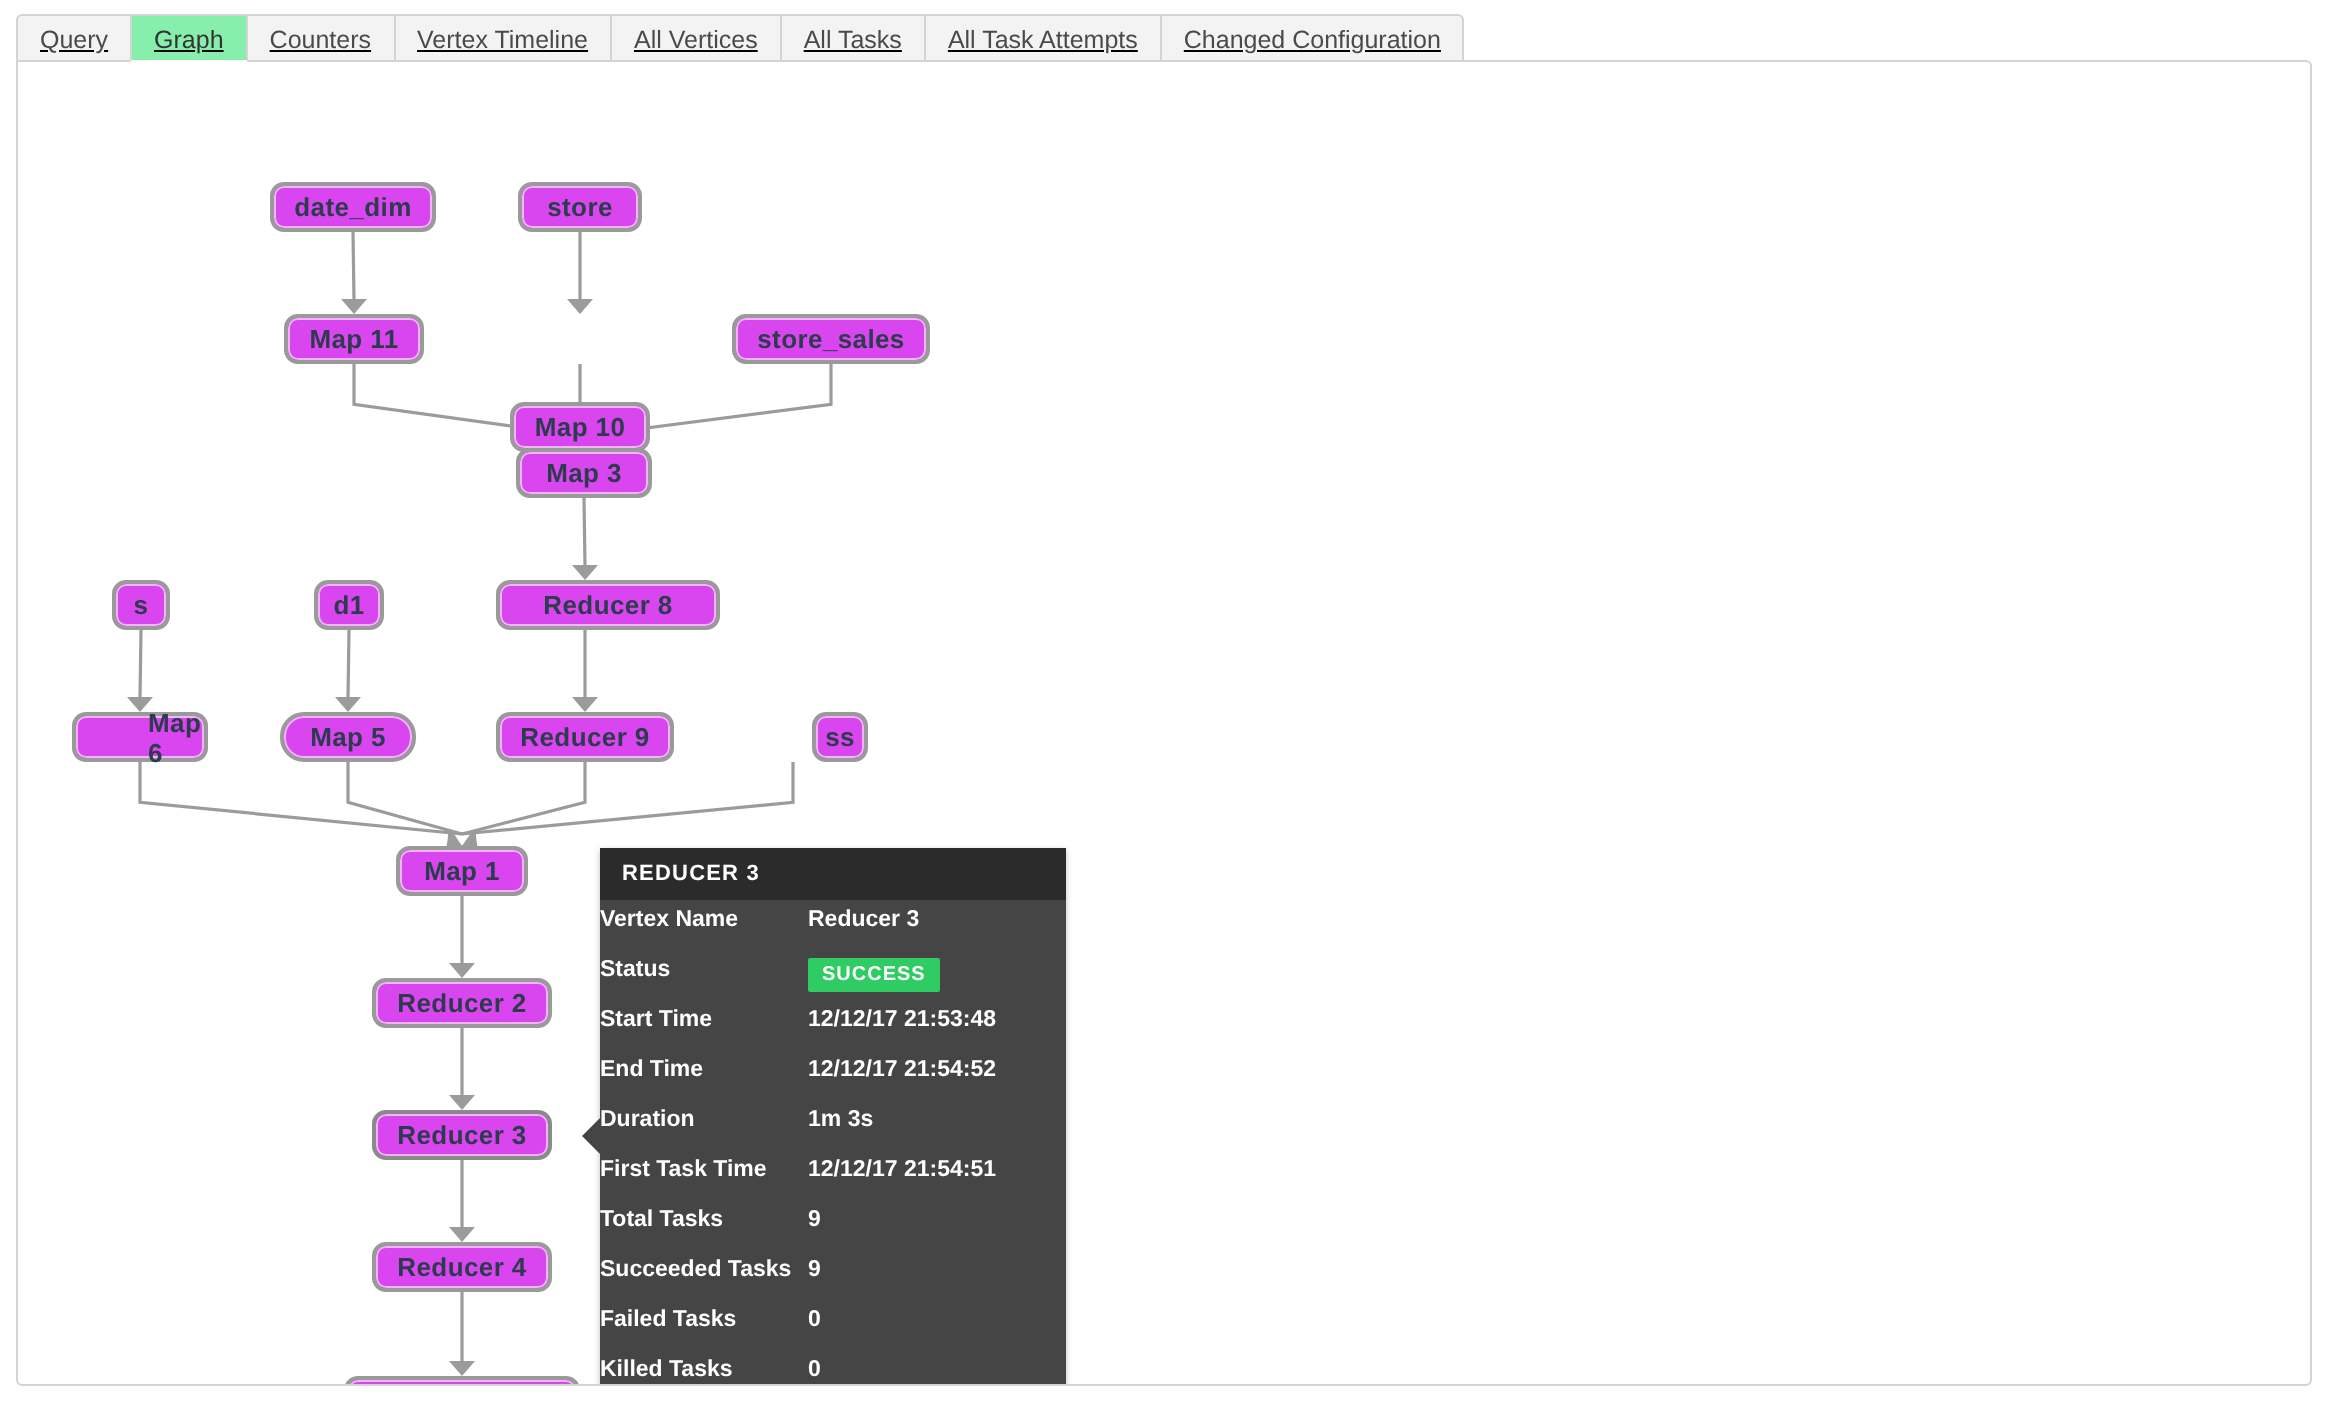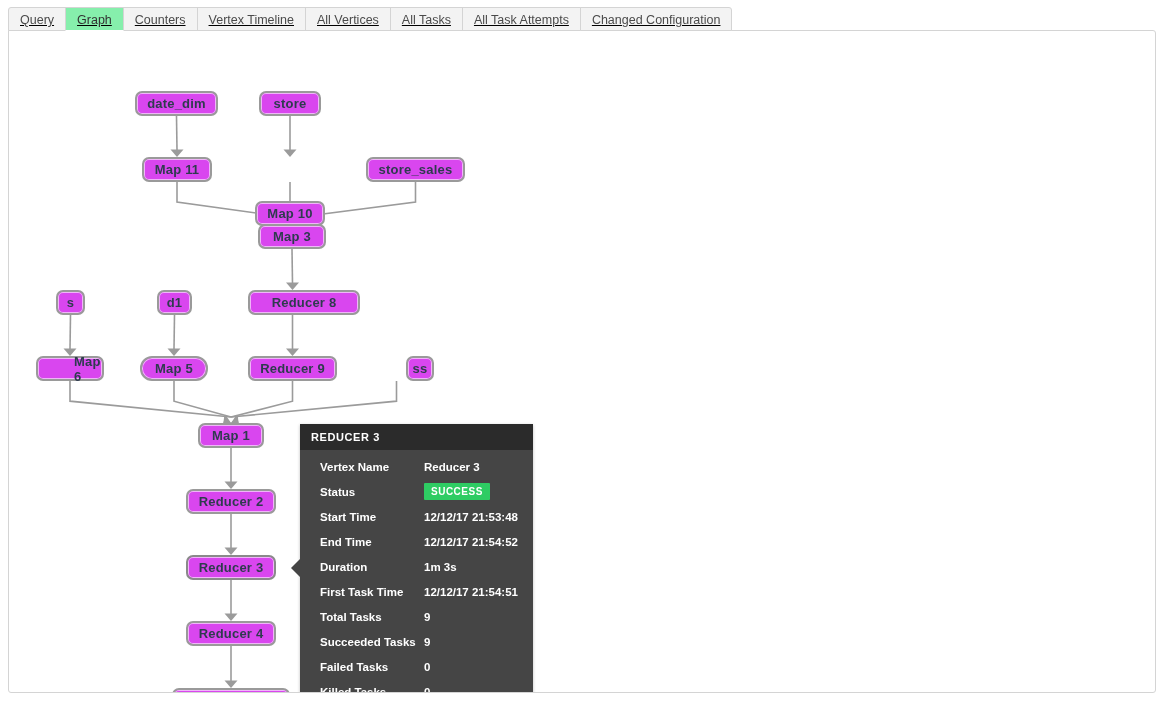--- a/index.html
+++ b/index.html
@@ -136,23 +136,23 @@
     width: 0; height: 0;
     border-top: 9px solid transparent;
     border-bottom: 9px solid transparent;
     border-right: 9px solid #454545;
   }
   .tooltip-body {
     padding: 4px 0 12px 0;
   }
   .trow {
     display: flex;
-    align-items: center;
+    align-items: flex-start;
     min-height: 25px;
-    padding: 0 8px 0 20px;
+    padding: 0 8px 0 0;
   }
   .tlabel {
     width: 104px;
     flex: 0 0 104px;
     font-weight: bold;
     color: #ffffff;
     font-size: 11.5px;
   }
   .tvalue {
     font-weight: bold;

